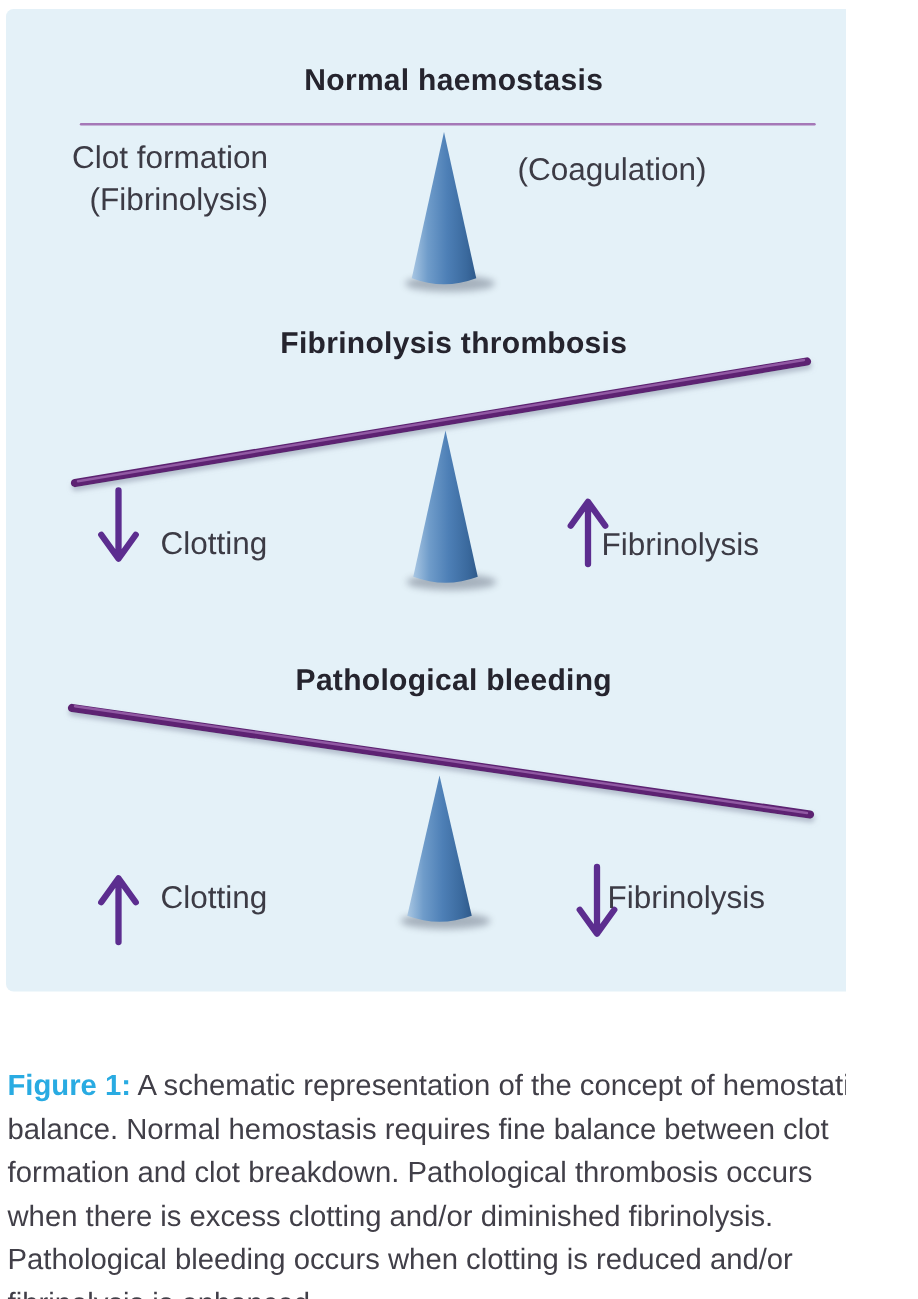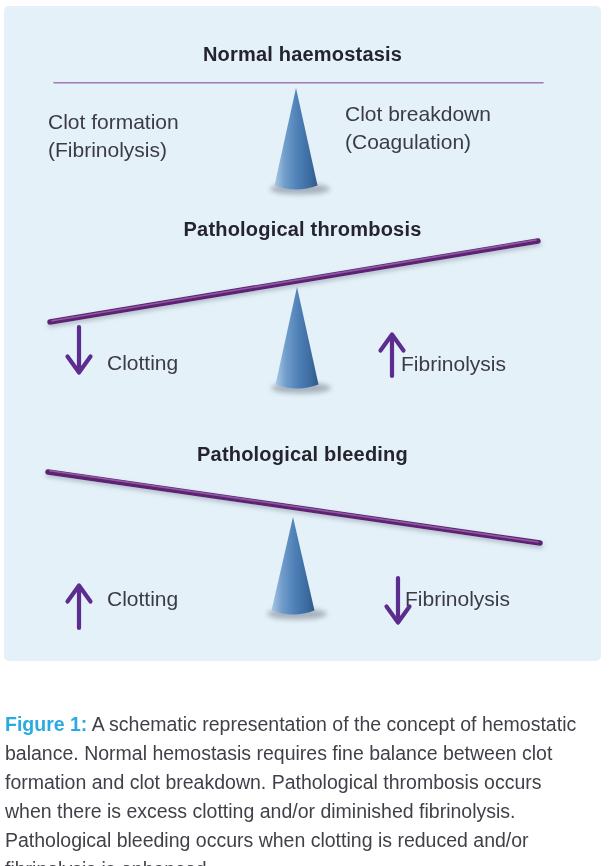--- a/index.html
+++ b/index.html
@@ -1,17 +1,17 @@
 <!DOCTYPE html>
 <html style="--panel-bg: #e4f1f8; --beam: #5d2472; --cone: #4d7fb6; --arrow: #5c2d8f; --heading: #25242e; --label: #3c3b45; --figure-label: #29abe2; --caption-text: #413f48;"><head>
 <meta charset="utf-8">
 <style>
   html,body{margin:0;padding:0;background:#ffffff;}
   #page{
-    position:relative;width:612px;height:866px;background:#ffffff;overflow:hidden;
+    position:relative;width:564px;height:866px;background:#ffffff;overflow:hidden;
     font-family:"Liberation Sans","DejaVu Sans",sans-serif;
     text-decoration:underline;
   }
   #panel{
     position:absolute;left:4px;top:6px;width:597px;height:655px;
     background:var(--panel-bg,#e4f1f8);border-radius:5px;
   }
   #shapes{position:absolute;left:0;top:0;width:612px;height:866px;}
   .abs{position:absolute;}
   .section-title{
@@ -72,30 +72,29 @@
 
     <path class="beam" d="M48,472 L540,543" filter="url(#beamShadow)"></path>
     <path class="beam-hi" d="M50,470.8 L538,542"></path>
     <ellipse class="cone-shadow" cx="297" cy="614" rx="30" ry="5.5"></ellipse>
     <path class="cone" d="M293,517 L314.5,610.5 Q293,618.5 271.5,610.5 Z"></path>
     <path class="arrow" d="M79,628 L79,587 M67.5,601.5 L79,585.5 L90.5,601.5"></path>
     <path class="arrow" d="M398,578 L398,621 M386.5,606.5 L398,622.5 L409.5,606.5"></path>
   </svg>
 
   <div class="abs section-title" style="top:43px;">Normal haemostasis</div>
-  <div class="abs side-label" style="left:48px;top:108px;">
+  <div class="abs side-label" style="left:48px;top:92px;text-align:right;">
     <div>Clot formation</div>
     <div>(Fibrinolysis)</div>
   </div>
   <div class="abs side-label" style="left:345px;top:100px;">
-    <div>Clot breakdown</div>
     <div>(Coagulation)</div>
   </div>
 
-  <div class="abs section-title" style="top:218px;">Pathological thrombosis</div>
+  <div class="abs section-title" style="top:218px;">Fibrinolysis thrombosis</div>
   <div class="abs side-label" style="left:107px;top:349px;">Clotting</div>
   <div class="abs side-label" style="left:401px;top:350px;">Fibrinolysis</div>
 
   <div class="abs section-title" style="top:443px;">Pathological bleeding</div>
   <div class="abs side-label" style="left:107px;top:585px;">Clotting</div>
   <div class="abs side-label" style="left:405px;top:585px;">Fibrinolysis</div>
 
   <p id="caption"><span class="fig-label">Figure 1:</span> <span>A schematic representation of the concept of hemostatic balance. Normal hemostasis requires fine balance between clot formation and clot breakdown. Pathological thrombosis occurs when there is excess clotting and/or diminished fibrinolysis. Pathological bleeding occurs when clotting is reduced and/or fibrinolysis is enhanced.</span></p>
 
 </div>

